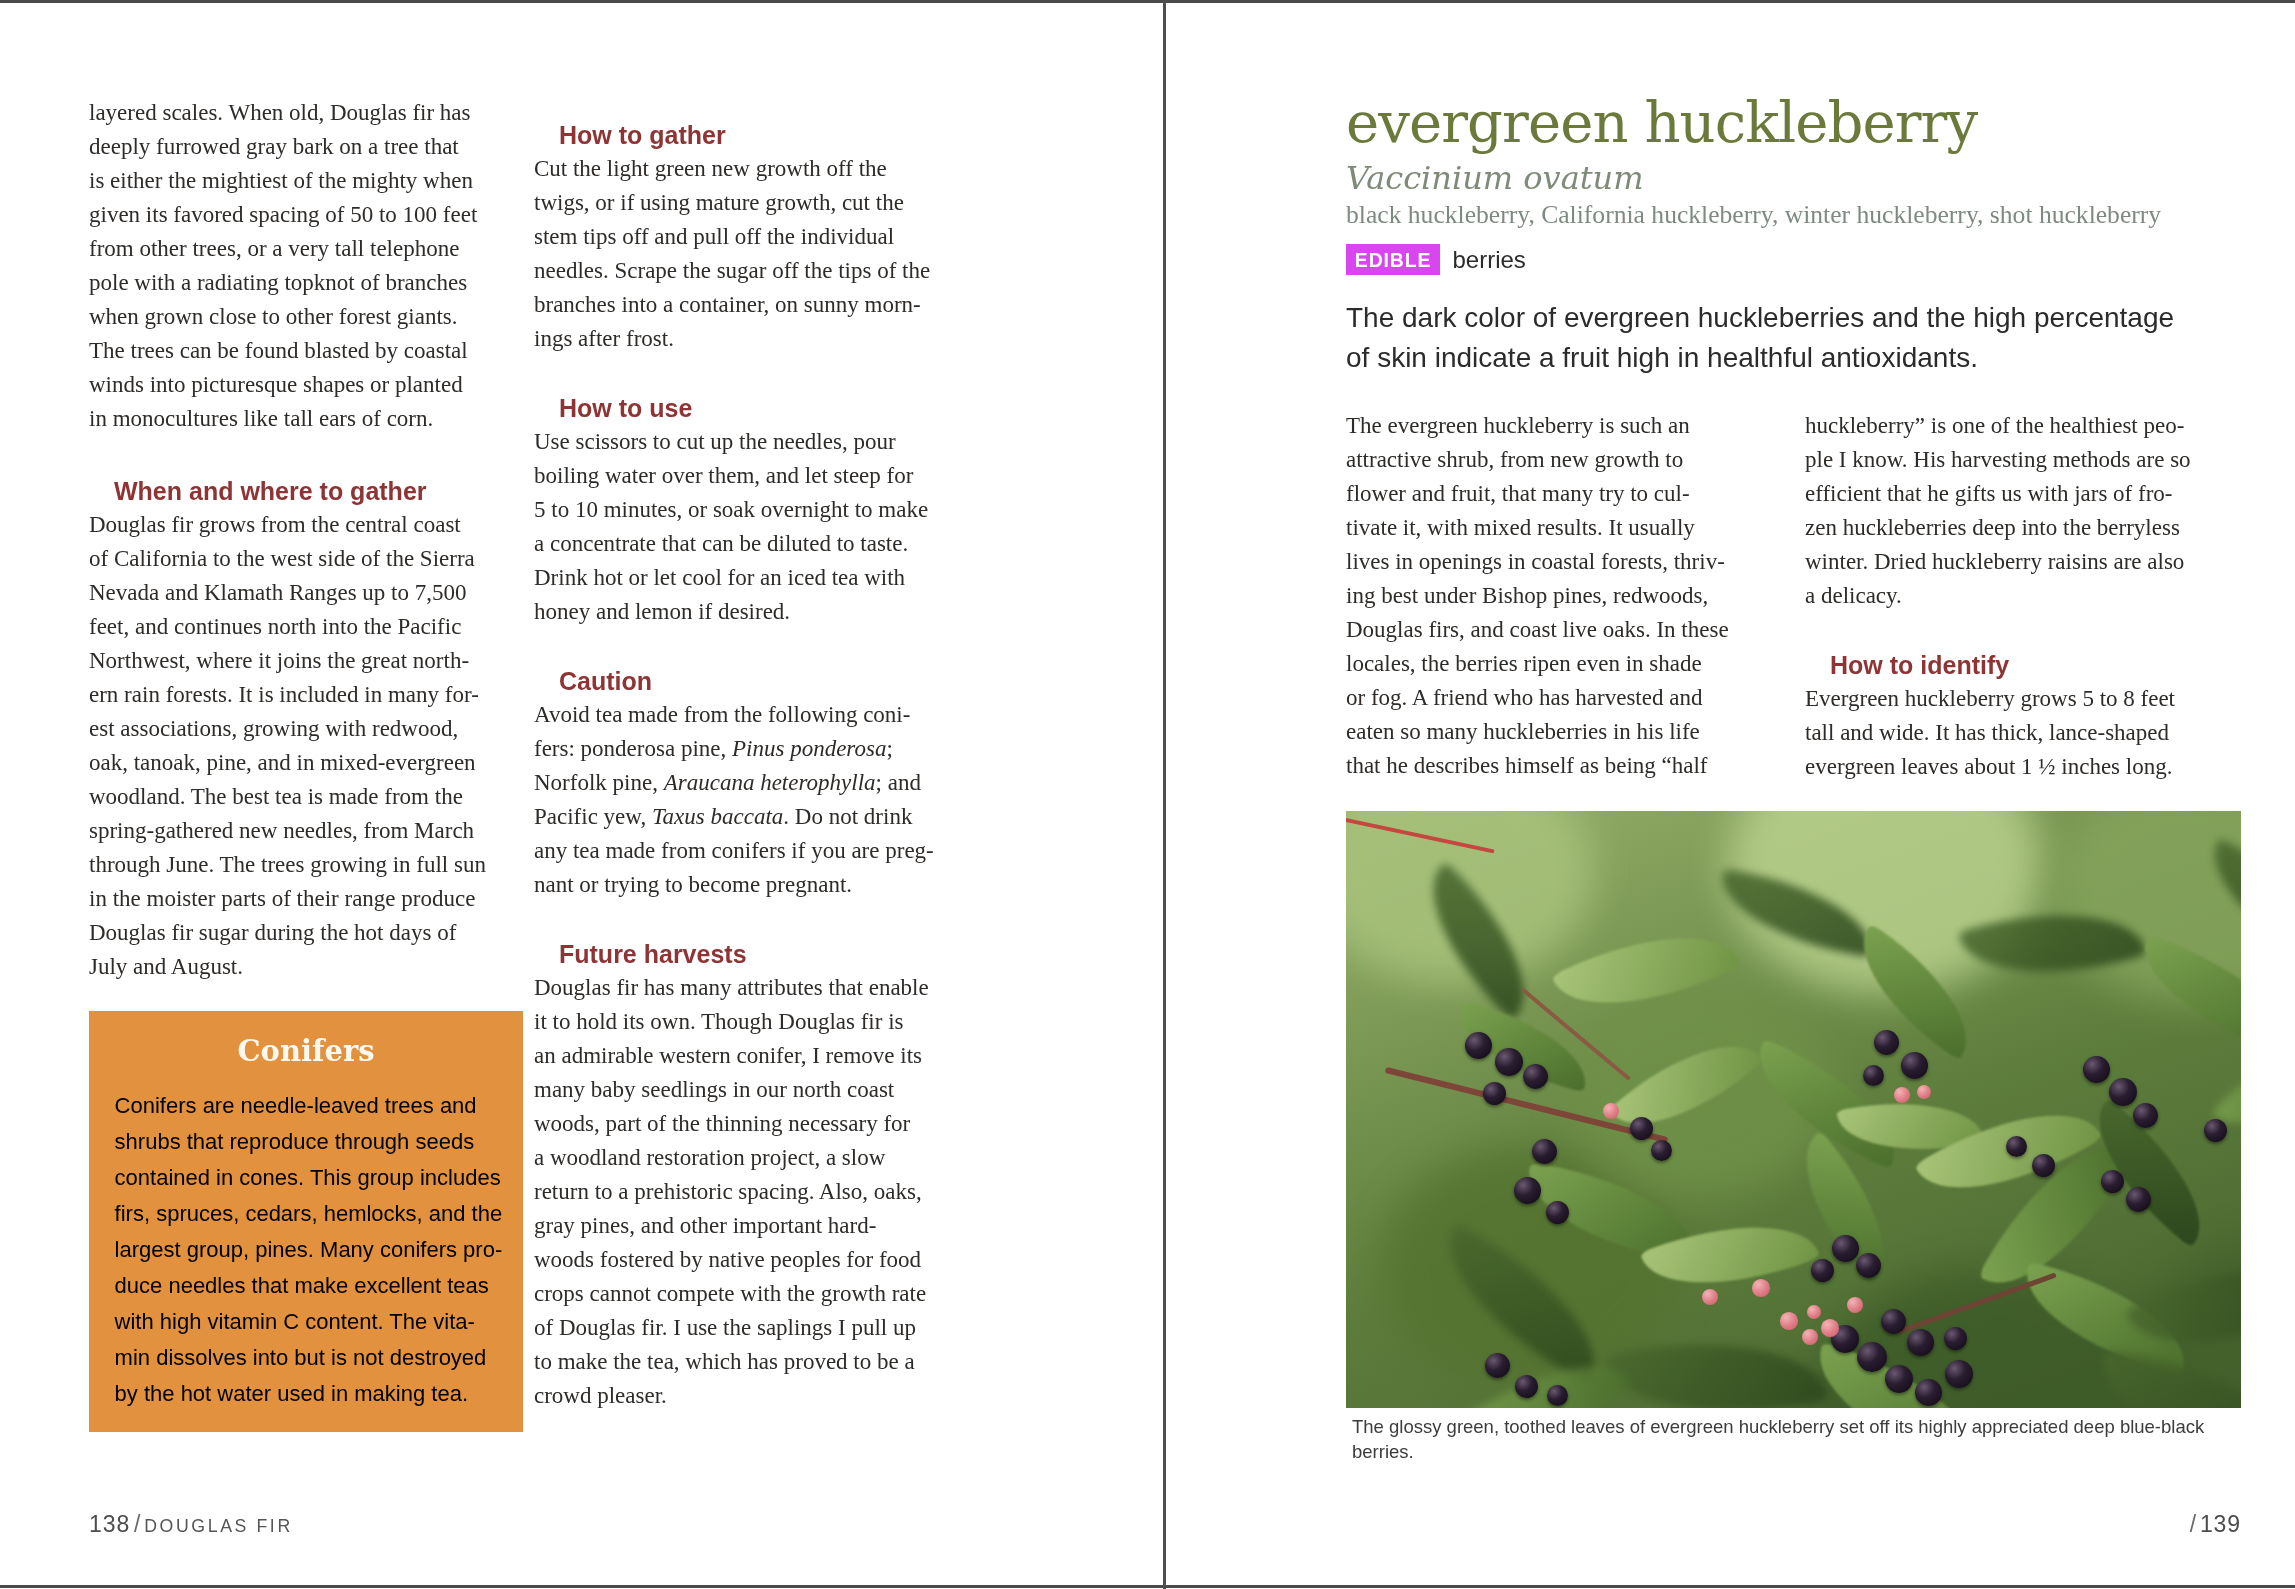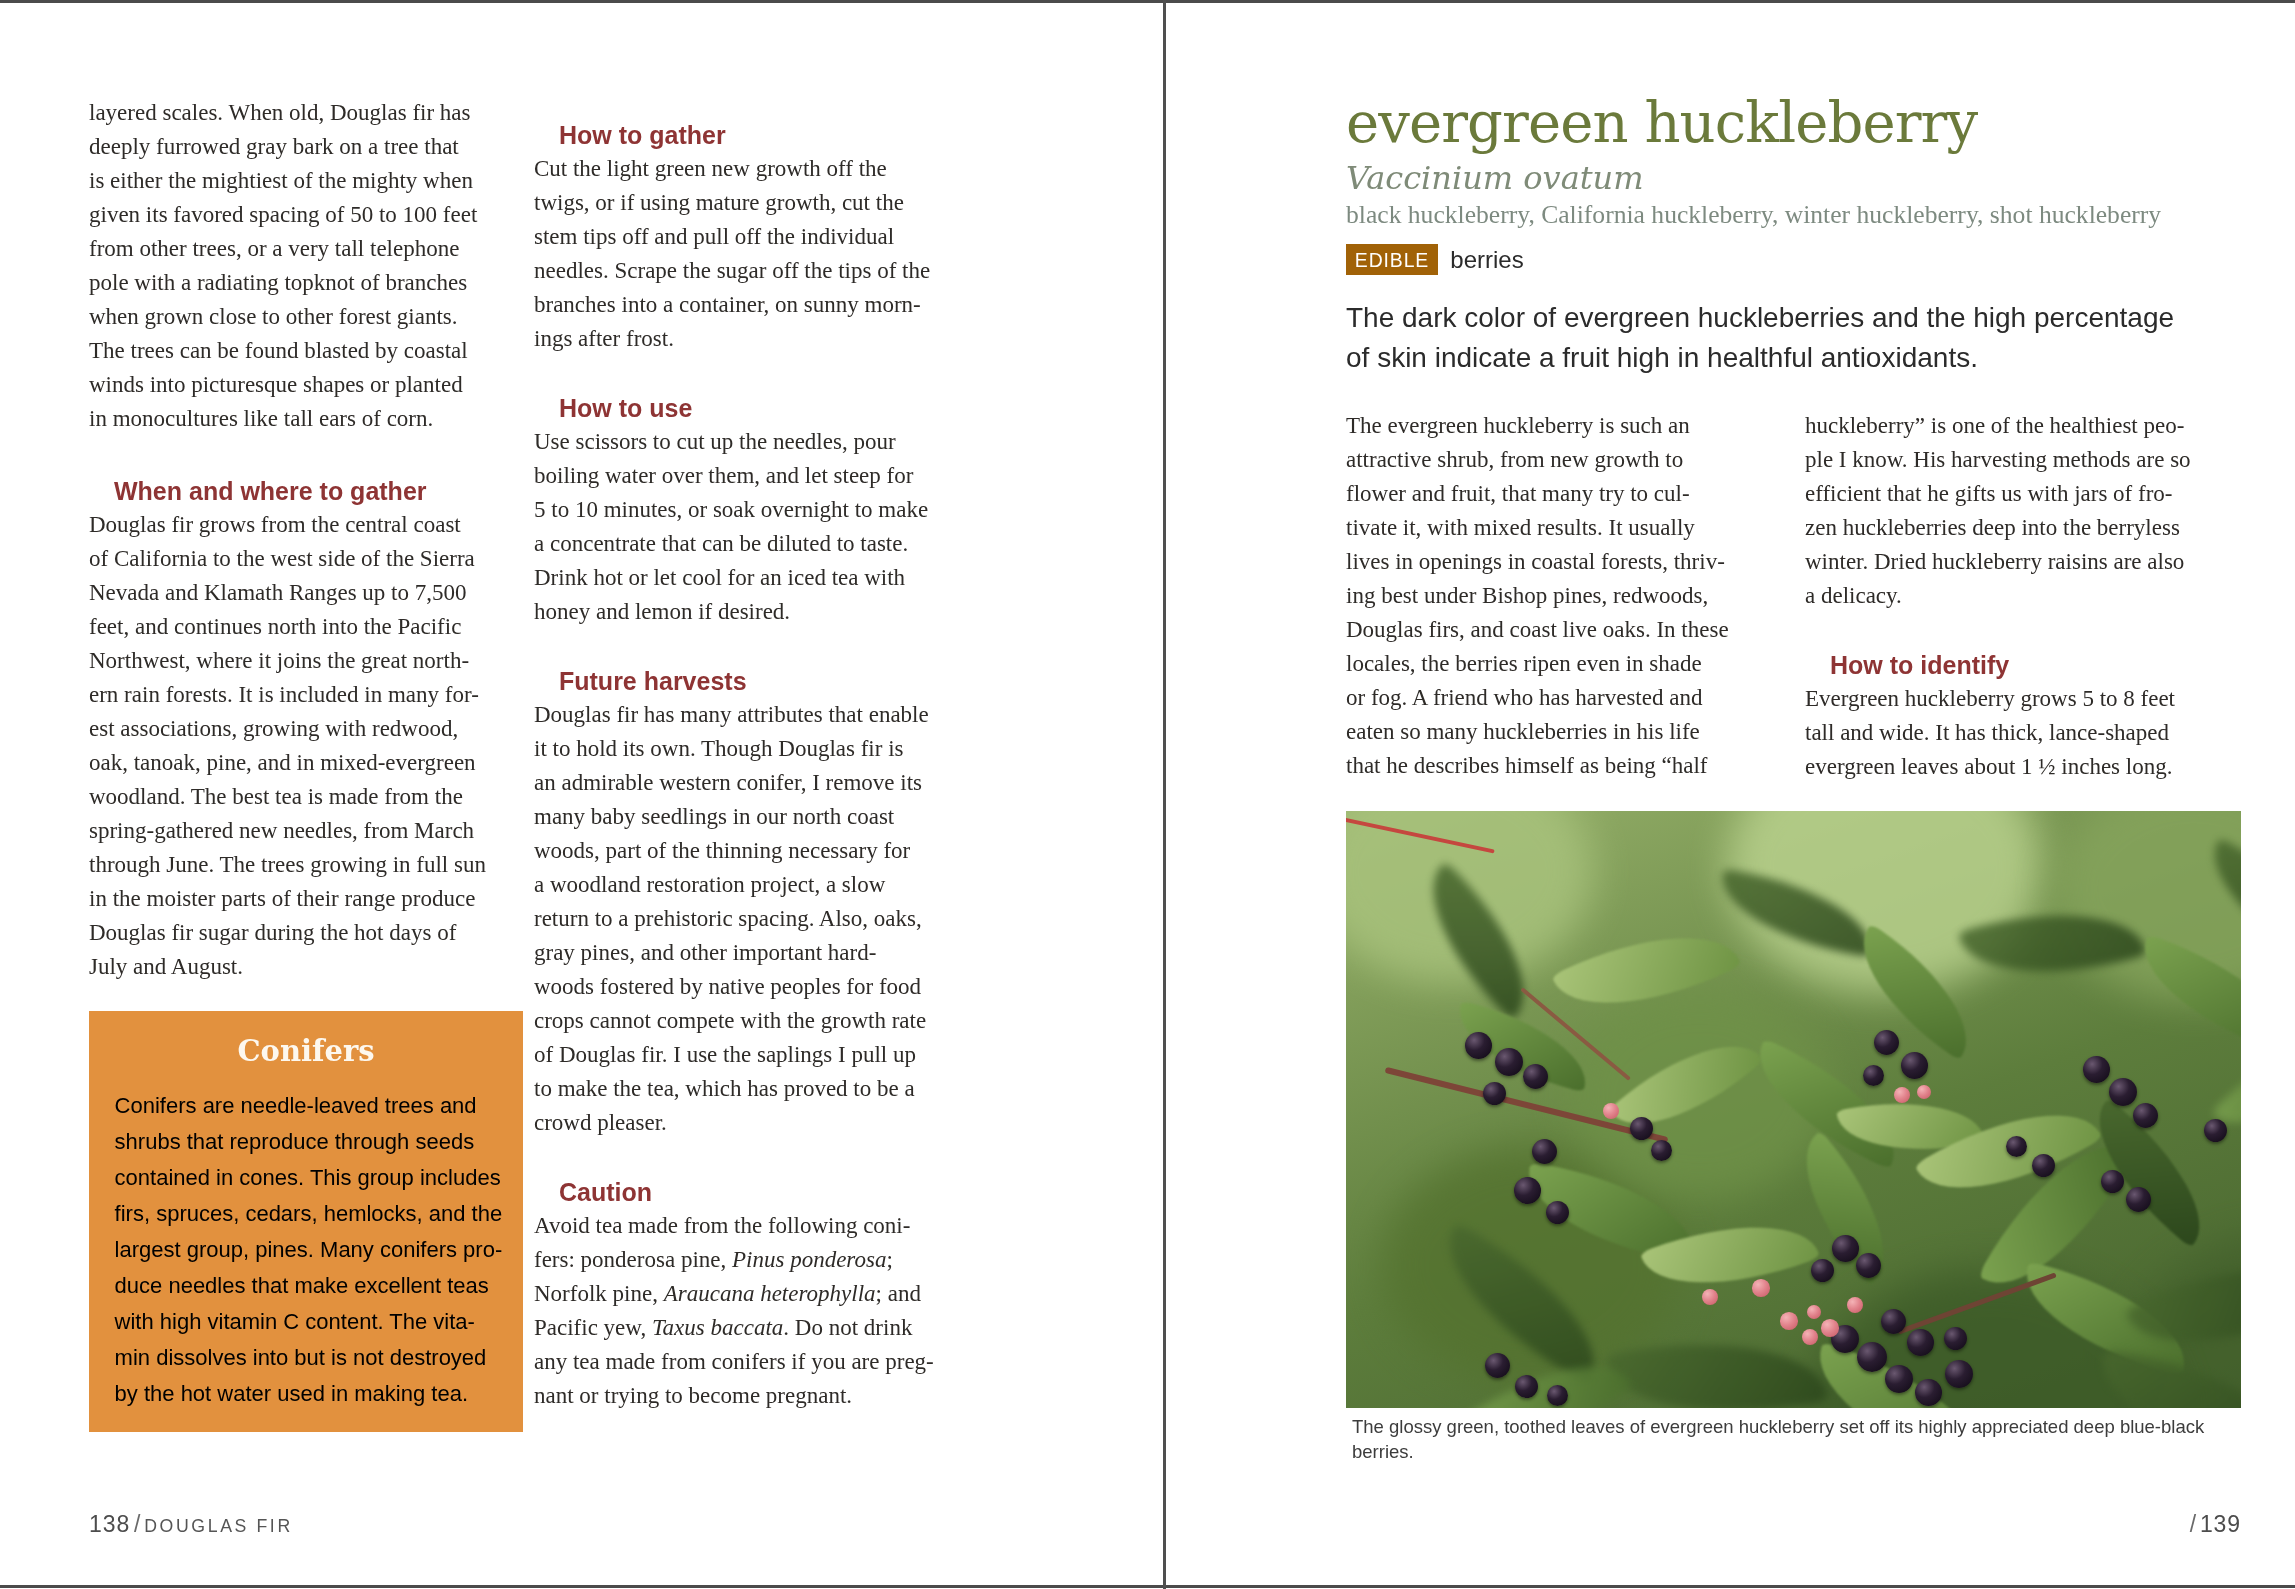--- a/index.html
+++ b/index.html
@@ -34,21 +34,21 @@
   .footer .num{font-size:23px;letter-spacing:0.9px;}
   .footer .sep{font-size:23px;color:#6a6a6a;}
   .footer .chapter{font-size:17.7px;letter-spacing:2.6px;color:#555555;}
 
   
   .rheader{position:absolute;left:1346px;top:92px;width:895px;}
   .species-title{font-family:"DejaVu Serif",serif;font-size:56px;line-height:62px;color:#6b7a3b;letter-spacing:-0.9px;}
   .latin-name{font-family:"DejaVu Serif",serif;font-style:italic;font-size:32px;line-height:35px;color:#7f8b78;margin-top:7px;}
   .common-names{font-family:"Liberation Serif",serif;font-size:25.6px;line-height:34px;color:#7d8a80;white-space:pre;margin-top:1.8px;}
   .badge-row{margin-top:12.4px;display:flex;align-items:center;gap:12.4px;}
-  .edible-badge{background:#a16207;color:#ffffff;font-family:"Liberation Sans",sans-serif;font-weight:normal;
+  .edible-badge{background:#d946ef;color:#ffffff;font-family:"Liberation Sans",sans-serif;font-weight:bold;
                 font-size:19.4px;letter-spacing:0.9px;padding:4.4px 8.8px 3.5px 8.8px;}
   .badge-value{font-family:"Liberation Sans",sans-serif;font-size:24px;color:#2b2b2b;}
 
   .intro{position:absolute;left:1346px;top:298px;width:895px;white-space:pre;
          font-family:"Liberation Sans",sans-serif;font-size:28px;line-height:40px;color:#2b2b2b;}
 
   .rcol1{position:absolute;left:1346px;top:409px;width:432px;}
   .rcol2{position:absolute;left:1805px;top:409px;width:435px;}
   .rcol2 .sec-heading{margin-top:35px;}
 
@@ -129,43 +129,43 @@
     <div>
       <div class="sec-heading mt-sec">How to use</div>
       <div class="serif-lines">Use scissors to cut up the needles, pour
 boiling water over them, and let steep for
 5 to 10 minutes, or soak overnight to make
 a concentrate that can be diluted to taste.
 Drink hot or let cool for an iced tea with
 honey and lemon if desired.</div>
     </div>
     <div>
+      <div class="sec-heading mt-sec">Caution</div>
+      <div class="serif-lines">Avoid tea made from the following coni-
+fers: ponderosa pine, <i>Pinus ponderosa</i>;
+Norfolk pine, <i>Araucana heterophylla</i>; and
+Pacific yew, <i>Taxus baccata</i>. Do not drink
+any tea made from conifers if you are preg-
+nant or trying to become pregnant.</div>
+    </div>
+    <div>
       <div class="sec-heading mt-sec">Future harvests</div>
       <div class="serif-lines">Douglas fir has many attributes that enable
 it to hold its own. Though Douglas fir is
 an admirable western conifer, I remove its
 many baby seedlings in our north coast
 woods, part of the thinning necessary for
 a woodland restoration project, a slow
 return to a prehistoric spacing. Also, oaks,
 gray pines, and other important hard-
 woods fostered by native peoples for food
 crops cannot compete with the growth rate
 of Douglas fir. I use the saplings I pull up
 to make the tea, which has proved to be a
 crowd pleaser.</div>
-    </div>
-    <div>
-      <div class="sec-heading mt-sec">Caution</div>
-      <div class="serif-lines">Avoid tea made from the following coni-
-fers: ponderosa pine, <i>Pinus ponderosa</i>;
-Norfolk pine, <i>Araucana heterophylla</i>; and
-Pacific yew, <i>Taxus baccata</i>. Do not drink
-any tea made from conifers if you are preg-
-nant or trying to become pregnant.</div>
     </div>
   </div>
 
   <div class="footer footer-left">
     <span class="num">138</span>
     <span class="sep"> </span><span class="sep">/</span>
     <span class="chapter">DOUGLAS FIR</span>
   </div>
 
   <div class="rheader">

